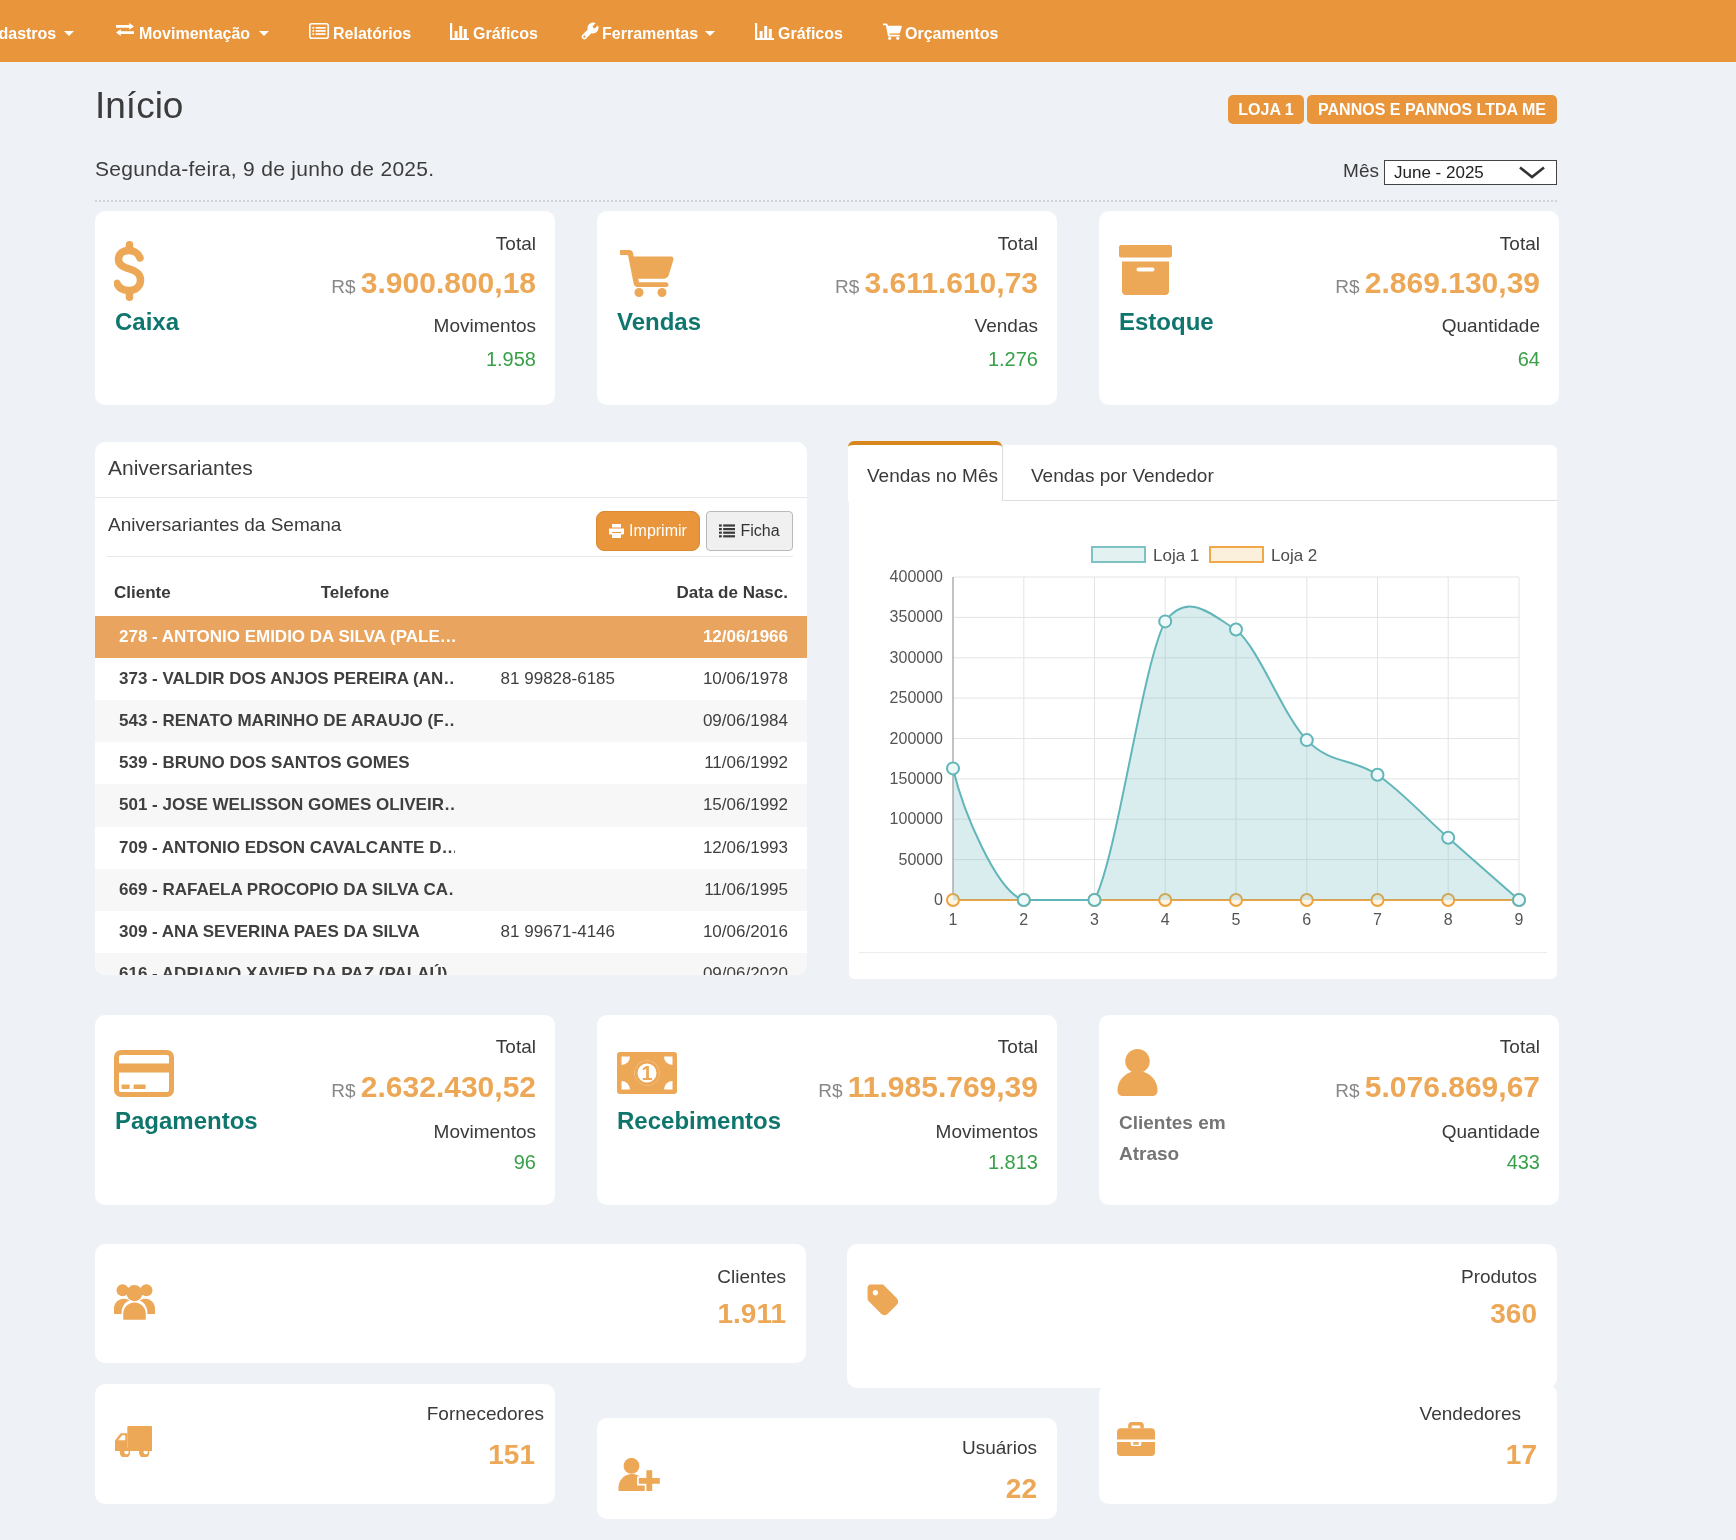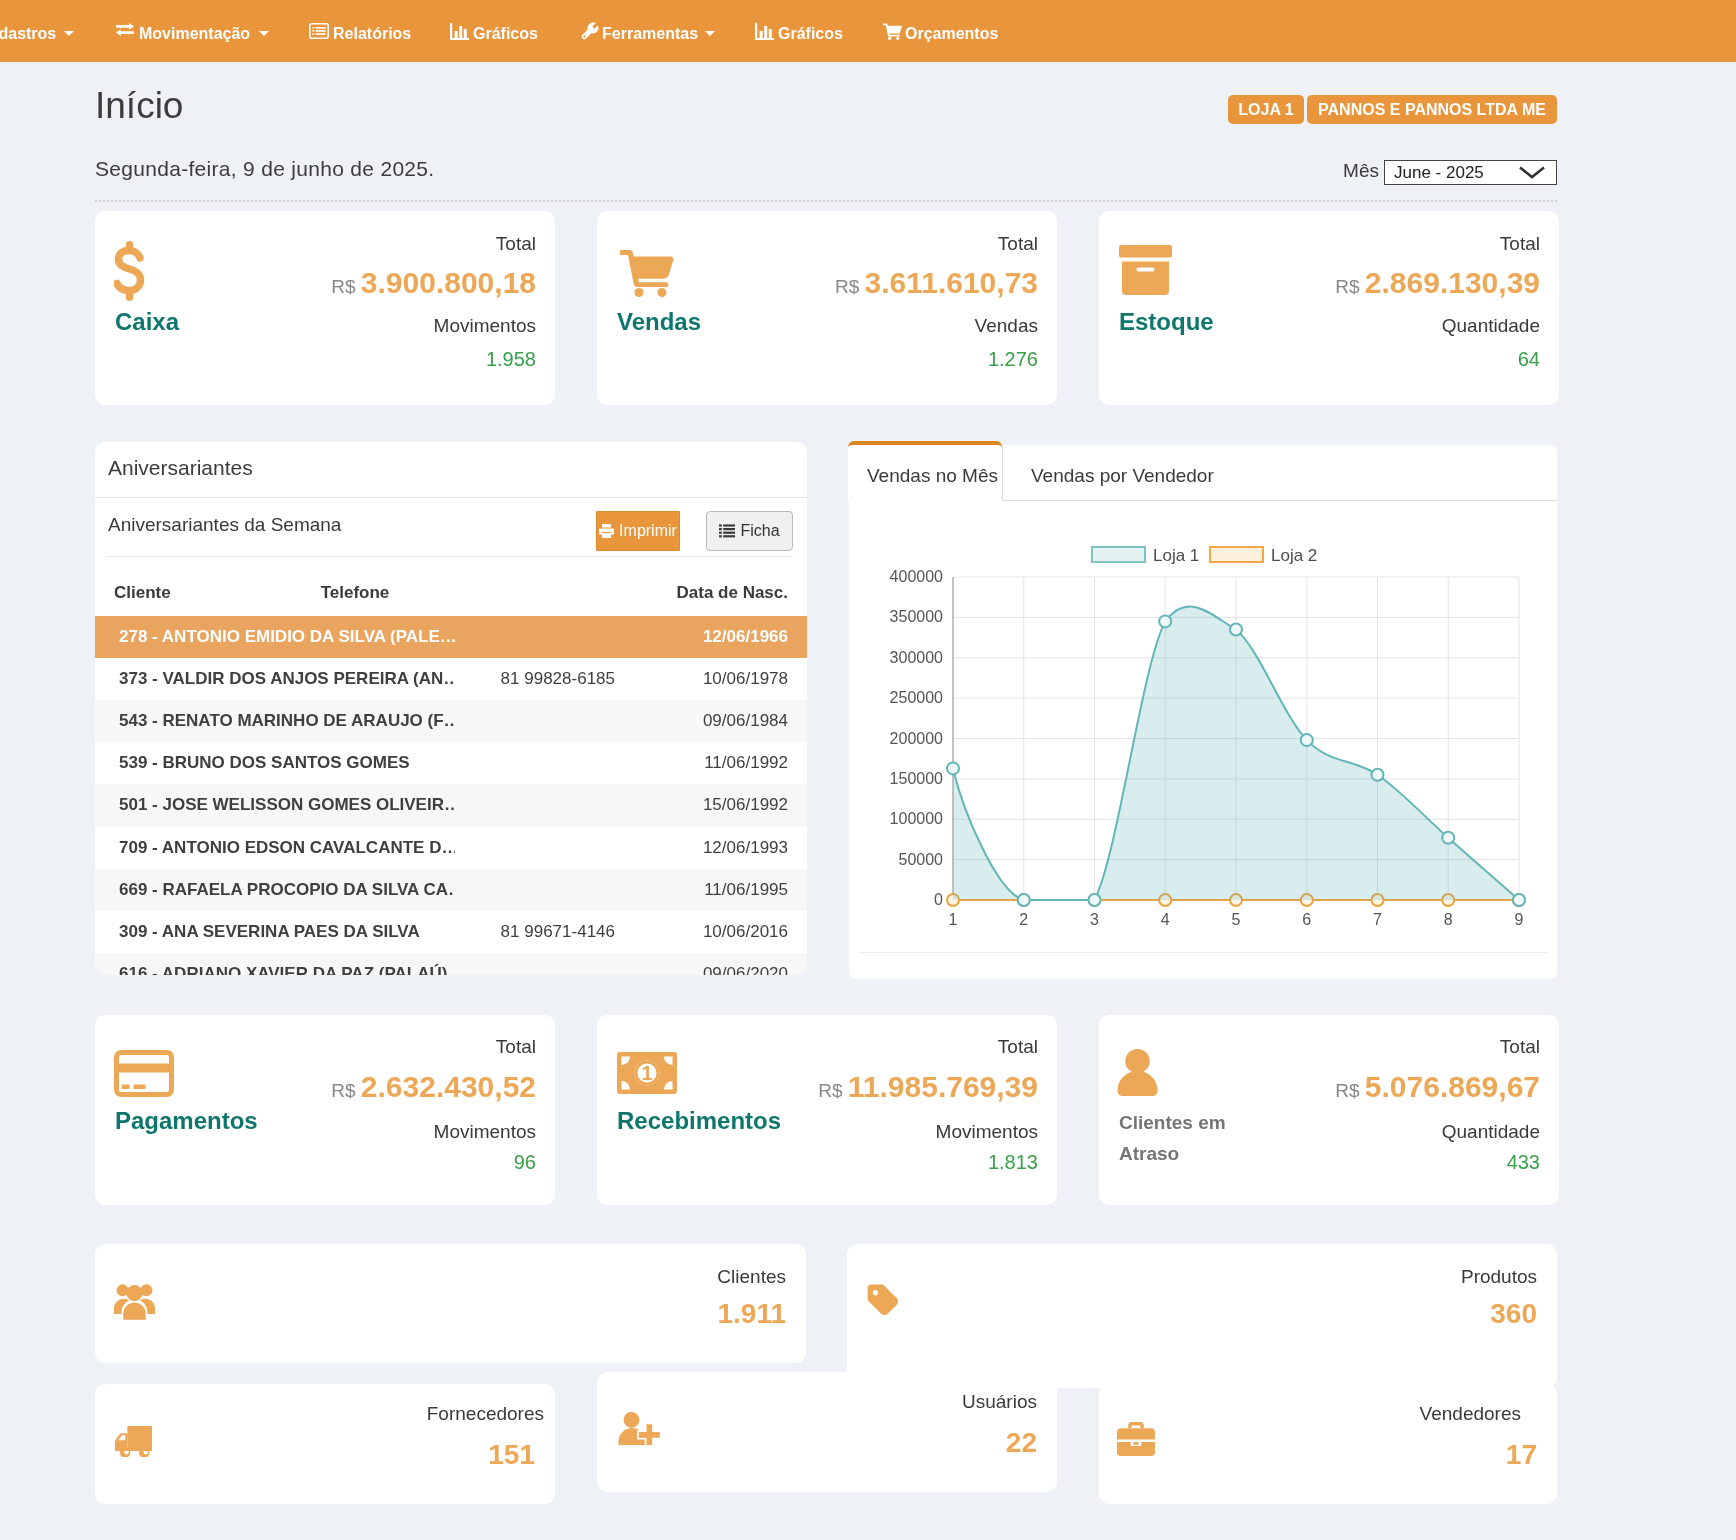--- a/index.html
+++ b/index.html
@@ -134,21 +134,21 @@
     <div class="tot" style="top:23px">Total</div>
     <div class="val" style="top:57px"><span class="rs">R$ </span>2.869.130,39</div>
     <div class="tot" style="top:105px">Quantidade</div>
     <div class="grn" style="top:138px">64</div>
   </div>
 
   <div class="card" style="left:95px;top:442px;width:712px;height:533px;overflow:hidden" id="panel-bday">
     <div class="abs" style="left:13px;top:15px;font-size:21px;line-height:21px;color:#3C3C3C">Aniversariantes</div>
     <div class="abs" style="left:0;top:55px;width:712px;border-top:1px solid #E8E8E8"></div>
     <div class="abs" style="left:13px;top:73px;font-size:19px;line-height:19px;color:#3a3a3a">Aniversariantes da Semana</div>
-    <div class="abs" style="left:501px;top:69px;width:84px;height:40px;background:#E8953C;border:1px solid #DA8A30;border-radius:1px;color:#fff;font-size:16px;text-align:center;line-height:38px"><svg width="15" height="14" viewBox="0 0 15 14" fill="#fff" style="vertical-align:-2px;margin-right:5px">
+    <div class="abs" style="left:501px;top:69px;width:104px;height:40px;background:#E8953C;border:1px solid #DA8A30;border-radius:8px;color:#fff;font-size:16px;text-align:center;line-height:38px"><svg width="15" height="14" viewBox="0 0 15 14" fill="#fff" style="vertical-align:-2px;margin-right:5px">
           <path d="M3,0 h9 v3.5 H3 z M0,4.5 h15 v5 c0,0.6-0.4,1-1,1 h-2 V8 H3 v2.5 H1 c-0.6,0-1-0.4-1-1 z M3,9 h9 v5 H3 z"></path>
         </svg>Imprimir</div>
     <div class="abs" style="left:611px;top:69px;width:87px;height:40px;background:#F0F0F0;border:1px solid #B9B9B9;border-radius:4px;color:#333;font-size:16px;text-align:center;line-height:38px"><svg width="16" height="14" viewBox="0 0 16 14" fill="#3a3a3a" style="vertical-align:-2px;margin-right:5px">
           <rect x="0" y="0.4" width="2.8" height="2.2"></rect>
           <rect x="0" y="4" width="2.8" height="2.2"></rect>
           <rect x="0" y="7.6" width="2.8" height="2.2"></rect>
           <rect x="0" y="11.2" width="2.8" height="2.2"></rect>
           <rect x="4.2" y="0.4" width="11.8" height="2.2"></rect>
           <rect x="4.2" y="4" width="11.8" height="2.2"></rect>
           <rect x="4.2" y="7.6" width="11.8" height="2.2"></rect>
@@ -377,21 +377,21 @@
         <rect x="12.3" y="0" width="24.7" height="25" rx="1"></rect>
         <path d="M12.3,7.2 H6.6 c-0.6,0-1.2,0.3-1.6,0.8 l-4.4,5.8 C0.2,14.3 0,14.9 0,15.5 V24 c0,0.6 0.4,1 1,1 h11.3 z M3.2,14.2 l3.9-5 h3.2 v5 z" fill-rule="evenodd"></path>
         <rect x="0" y="22.3" width="37" height="2.7"></rect>
         <path d="M10,21.5 a5.2,5.2 0 1 0 0.001,0 z M10,24.6 a2.15,2.15 0 1 1 -0.001,0.001 z" fill-rule="evenodd"></path>
         <path d="M29.2,21.5 a5.2,5.2 0 1 0 0.001,0 z M29.2,24.6 a2.15,2.15 0 1 1 -0.001,0.001 z" fill-rule="evenodd"></path>
       </g>
     </svg>
     <div class="lbl" style="right:11px;top:20px">Fornecedores</div>
     <div class="big" style="right:20px;top:57px">151</div>
   </div>
-  <div class="card" style="left:597px;top:1372px;width:460px;height:120px" id="c-usu">
+  <div class="card" style="left:597px;top:1418px;width:460px;height:101px" id="c-usu">
     <svg class="abs" style="left:21px;top:40px" width="42" height="33" viewBox="0 0 42 33">
       <circle cx="13.5" cy="7.8" r="7.9" fill="#ECA857"></circle>
       <path d="M0.5,33 v-3.4 c0-7.5 6.1-13.6 13.6-13.6 c7.5,0 13.6,6.1 13.6,13.6 V33 z" fill="#ECA857"></path>
       <path d="M20.8,19.9 h21 v5.9 h-21 z M28.4,12.3 h5.8 v21 h-5.8 z" stroke="#fff" stroke-width="3.4" fill="none"></path>
       <path d="M20.8,19.9 h21 v5.9 h-21 z M28.4,12.3 h5.8 v21 h-5.8 z" fill="#ECA857"></path>
     </svg>
     <div class="lbl" style="right:20px;top:20px">Usuários</div>
     <div class="big" style="right:20px;top:57px">22</div>
   </div>
   <div class="card" style="left:1099px;top:1384px;width:458px;height:120px" id="c-ven">

